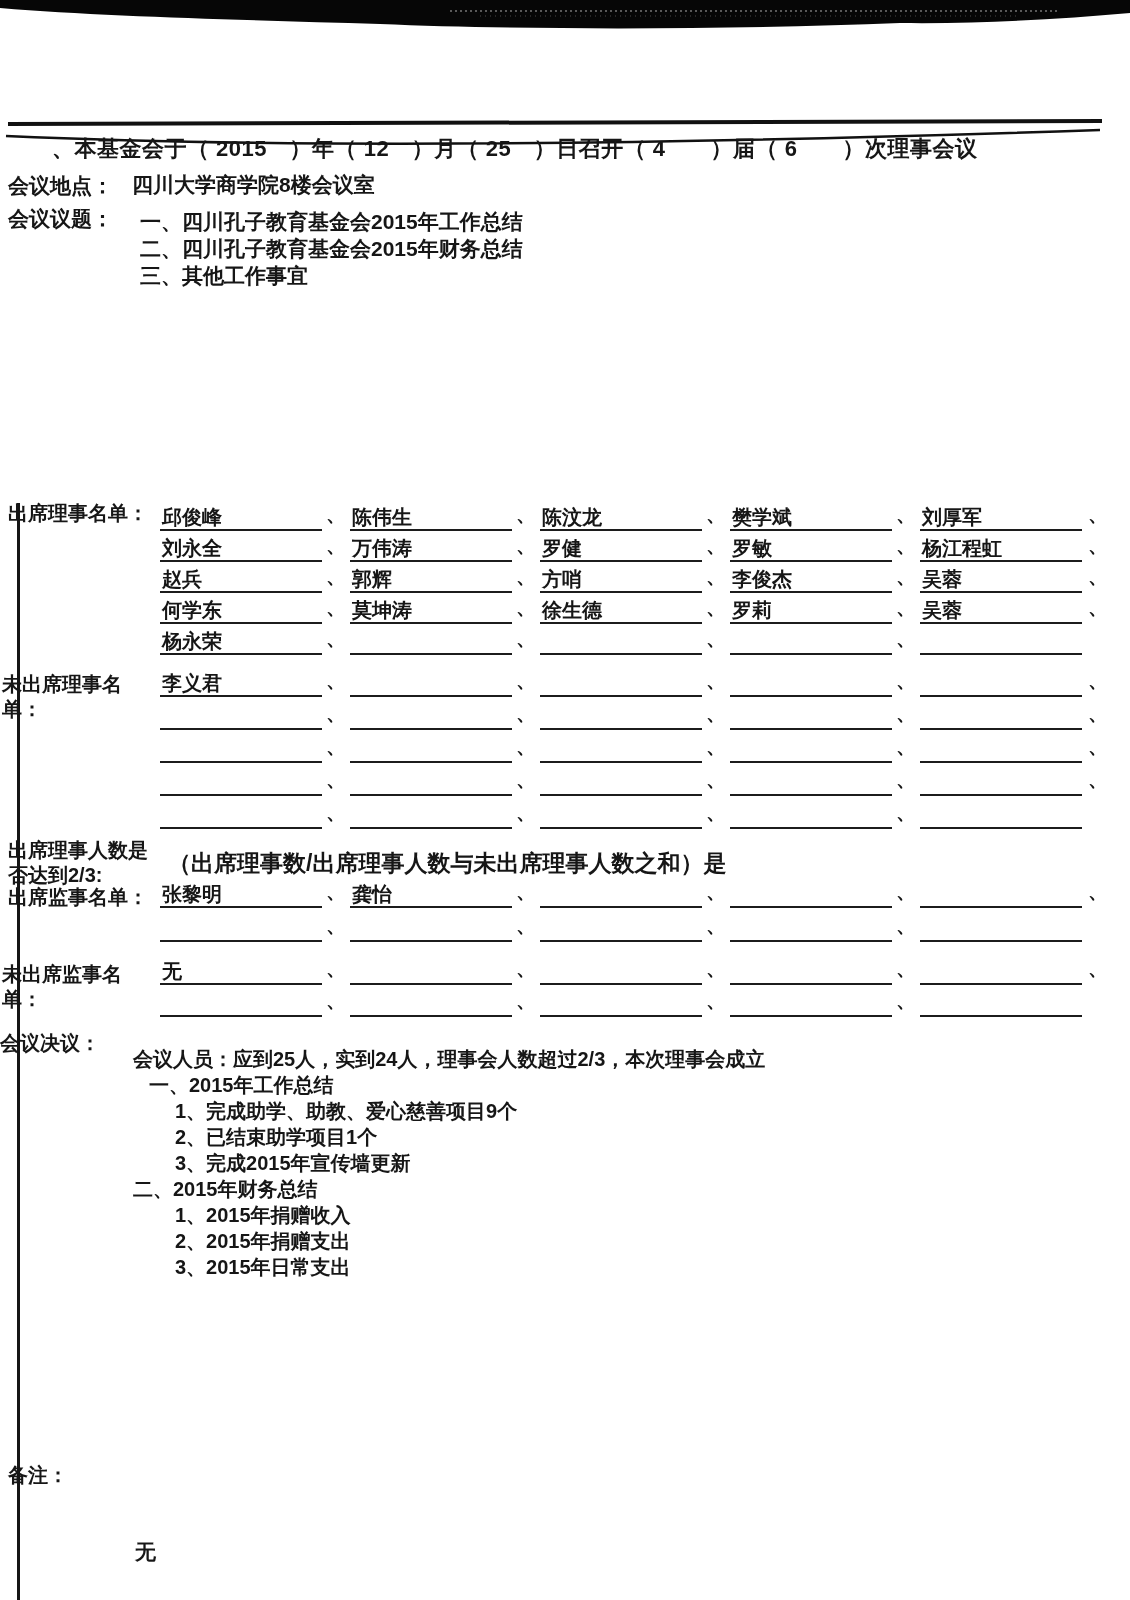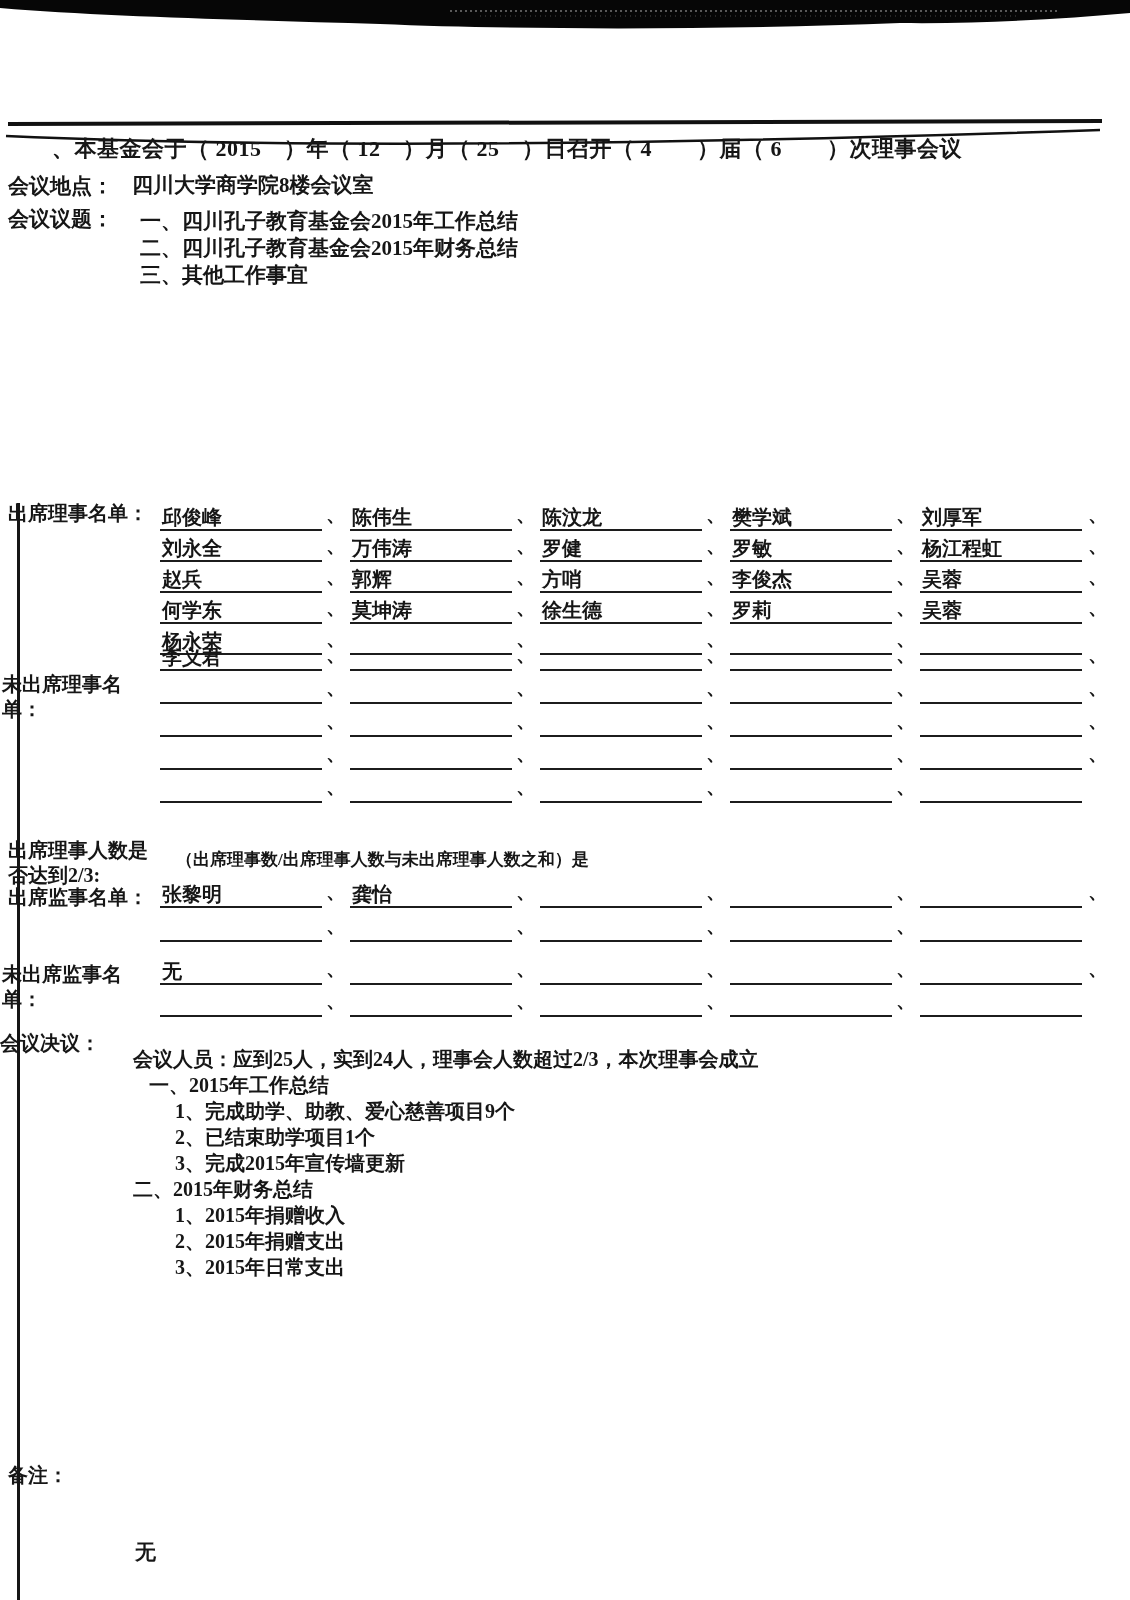--- a/index.html
+++ b/index.html
@@ -1,49 +1,49 @@
 <!DOCTYPE html>
 <html><head>
 <meta charset="utf-8">
 <style>
   html,body{margin:0;padding:0;background:#e8e8e8;}
   .page{
     position:relative;
     width:1130px;height:1600px;
     margin:0 auto;
     background:#ffffff;
-    font-family:Liberation Serif, serif;
+    font-family:Liberation Sans, sans-serif;
     font-weight:700;
     color:#161616;
     overflow:hidden;
   }
   svg{display:block;}
   .abs{position:absolute;}
   .meeting-line{left:52px;top:134px;font-size:22px;letter-spacing:.5px;white-space:nowrap;}
   .lbl{font-size:20px;white-space:nowrap;}
   .lbl.wrap{white-space:normal;line-height:25px;}
   .loc-label{left:8px;top:172px;font-size:21px;text-align:center;}
   .loc-value{left:132px;top:171px;font-size:21px;}
   .topics-label{left:8px;top:205px;font-size:21px;}
   .topics{left:140px;top:208px;font-size:21px;line-height:27px;}
   .topics div{white-space:nowrap;}
 
   .att-label{left:8px;top:500px;}
   .absdir-label{left:2px;top:672px;width:130px;}
   .quorum-label{left:8px;top:838px;width:150px;}
-  .quorum-value{left:176px;top:848px;font-size:17px;white-space:nowrap;}
+  .quorum-value{left:168px;top:848px;font-size:23px;white-space:nowrap;}
   .sup-label{left:8px;top:884px;}
   .abssup-label{left:2px;top:962px;width:130px;}
   .res-label{left:0;top:1030px;}
   .remarks-label{left:8px;top:1462px;}
   .remarks-value{left:135px;top:1538px;font-size:21px;}
 
   .grid{position:absolute;left:160px;}
   #grid-attendees{top:500px;}
-  #grid-absdir{top:638px;}
+  #grid-absdir{top:664px;}
   #grid-sup{top:874px;}
   #grid-abssup{top:953px;}
   .grid-row{display:flex;align-items:flex-end;}
   #grid-attendees .grid-row{height:31px;}
   #grid-absdir .grid-row{height:33px;}
   #grid-sup .grid-row{height:34px;}
   #grid-abssup .grid-row{height:32px;}
   .slot{
     width:160px;
     border-bottom:2.5px solid #1c1c1c;

